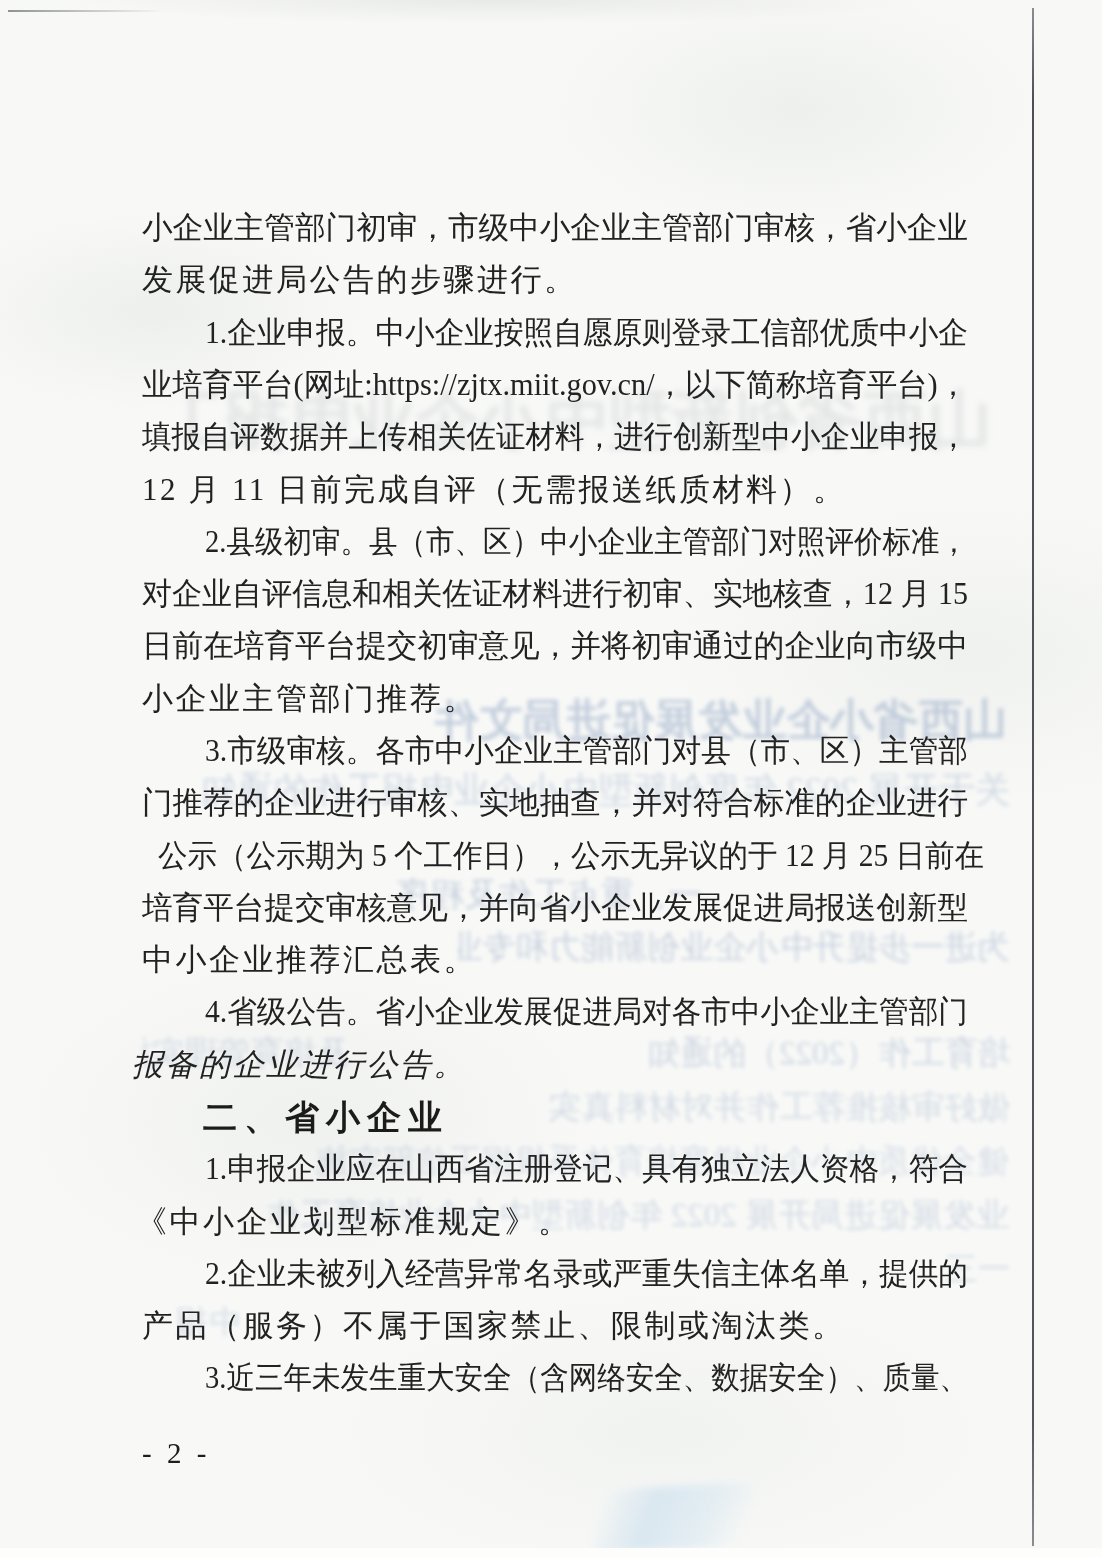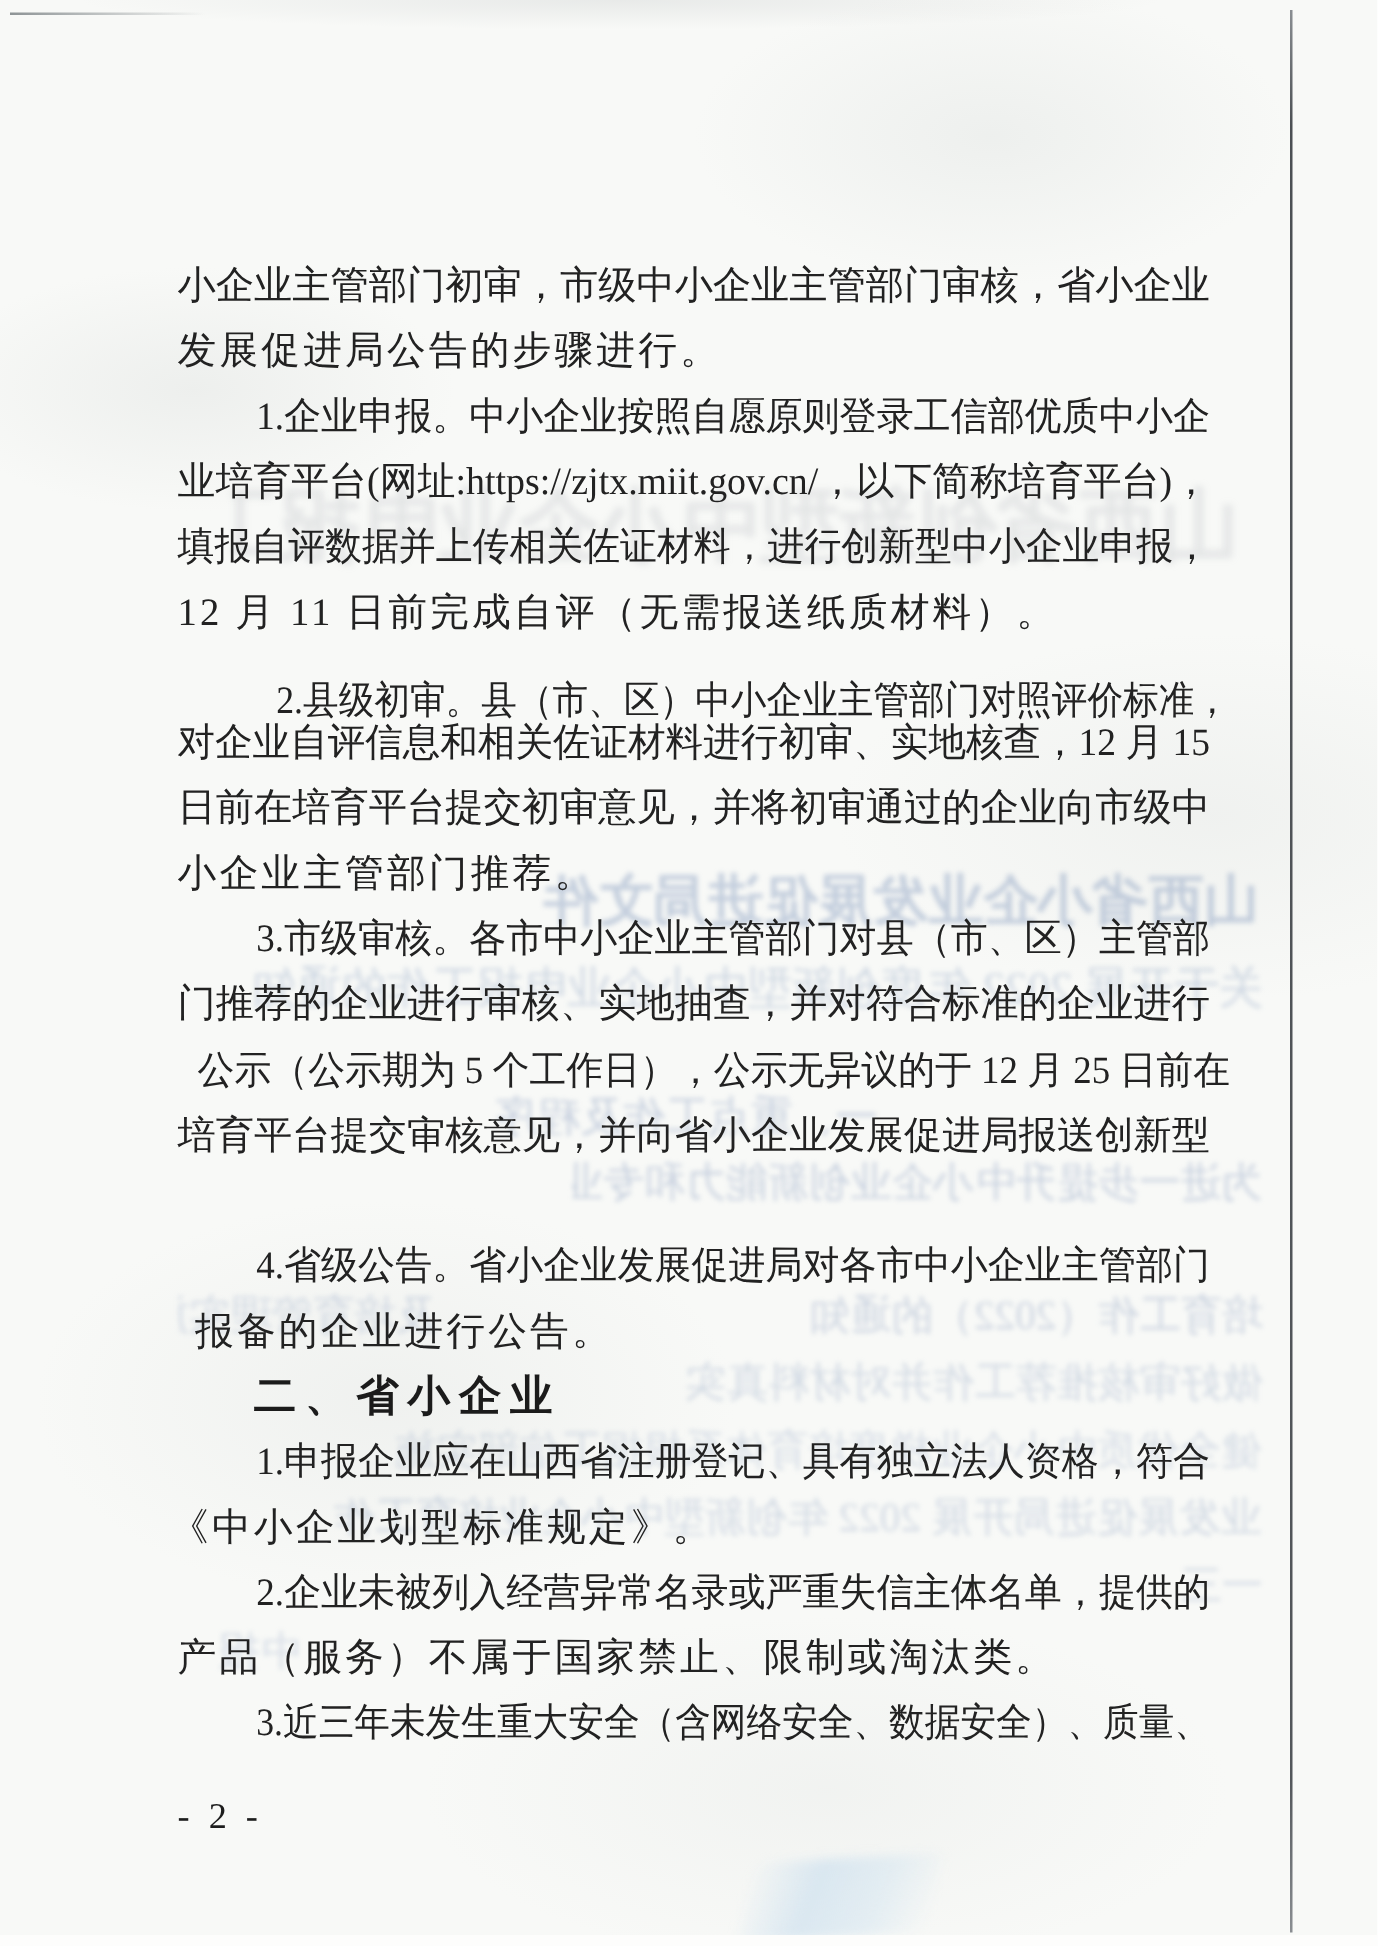--- a/index.html
+++ b/index.html
@@ -53,30 +53,31 @@
   <div class="bleed" style="top:1189px;left:143px;width:866px;font-size:33px;color:rgba(125,148,186,.30);"><span>业发展促进局开展 2022 年创新型中小企业培育工作</span></div>
   <div class="bleed" style="top:1243px;left:918px;width:92px;font-size:33px;color:rgba(125,148,186,.28);"><span>一三</span></div>
   <div class="bleed" style="top:1296px;left:140px;width:100px;font-size:33px;color:rgba(125,148,186,.26);"><span>中报</span></div>
 
   <div class="ln plain" style="top:255px;left:142px;"><span>发展促进局公告的步骤进行。</span></div>
   <div class="ln fit" style="top:203px;left:142px;width:826px;"><span style="display: inline-block; transform-origin: 0px 50%; transform: scaleX(0.986858);">小企业主管部门初审，市级中小企业主管部门审核，省小企业</span></div>
   <div class="ln fit" style="top:308px;left:205px;width:763px;text-align:center;"><span style="display: inline-block; transform-origin: 0px 50%; transform: scaleX(0.955841);">1.企业申报。中小企业按照自愿原则登录工信部优质中小企</span></div>
   <div class="ln fit" style="top:412px;left:142px;width:826px;"><span style="display: inline-block; transform-origin: 0px 50%; transform: scaleX(0.951613);">填报自评数据并上传相关佐证材料，进行创新型中小企业申报，</span></div>
   <div class="ln fit" style="top:360px;left:142px;width:826px;"><span style="display: inline-block; transform-origin: 0px 50%; transform: scaleX(0.978166);">业培育平台(网址:https://zjtx.miit.gov.cn/，以下简称培育平台)，</span></div>
   <div class="ln plain" style="top:465px;left:142px;"><span>12 月 11 日前完成自评（无需报送纸质材料）。</span></div>
-  <div class="ln fit" style="top:535px;left:205px;width:763px;margin-left:16px;"><span style="display: inline-block; transform-origin: 0px 50%; transform: scaleX(0.920109);">2.县级初审。县（市、区）中小企业主管部门对照评价标准，</span></div>
+  <div class="ln fit" style="top:517px;left:205px;width:763px;"><span style="display: inline-block; transform-origin: 0px 50%; transform: scaleX(0.920109);">2.县级初审。县（市、区）中小企业主管部门对照评价标准，</span></div>
   <div class="ln fit" style="top:569px;left:142px;width:826px;"><span style="display: inline-block; transform-origin: 0px 50%; transform: scaleX(0.968915);">对企业自评信息和相关佐证材料进行初审、实地核查，12 月 15</span></div>
   <div class="ln fit" style="top:621px;left:142px;width:826px;"><span style="display: inline-block; transform-origin: 0px 50%; transform: scaleX(0.986858);">日前在培育平台提交初审意见，并将初审通过的企业向市级中</span></div>
   <div class="ln plain" style="top:674px;left:142px;"><span>小企业主管部门推荐。</span></div>
   <div class="ln fit" style="top:726px;left:205px;width:763px;"><span style="display: inline-block; transform-origin: 0px 50%; transform: scaleX(0.955841);">3.市级审核。各市中小企业主管部门对县（市、区）主管部</span></div>
   <div class="ln fit" style="top:778px;left:142px;width:826px;"><span style="display: inline-block; transform-origin: 0px 50%; transform: scaleX(0.986858);">门推荐的企业进行审核、实地抽查，并对符合标准的企业进行</span></div>
   <div class="ln fit" style="top:831px;left:142px;width:826px;margin-left:16px;"><span style="display: inline-block; transform-origin: 0px 50%; transform: scaleX(0.951613);">公示（公示期为 5 个工作日），公示无异议的于 12 月 25 日前在</span></div>
   <div class="ln fit" style="top:883px;left:142px;width:826px;"><span style="display: inline-block; transform-origin: 0px 50%; transform: scaleX(0.986858);">培育平台提交审核意见，并向省小企业发展促进局报送创新型</span></div>
+  <div class="ln plain" style="top:935px;left:142px;"><span>中小企业推荐汇总表。</span></div>
   <div class="ln fit" style="top:987px;left:205px;width:763px;"><span style="display: inline-block; transform-origin: 0px 50%; transform: scaleX(0.955841);">4.省级公告。省小企业发展促进局对各市中小企业主管部门</span></div>
-  <div class="ln plain" style="top:1040px;left:156px;"><span>报备的企业进行公告。</span></div>
+  <div class="ln plain" style="top:1040px;left:132px;font-style:italic;"><span>报备的企业进行公告。</span></div>
   <div class="ln hd" style="top:1092px;left:203px;"><span>二、省小企业</span></div>
   <div class="ln fit" style="top:1144px;left:205px;width:763px;text-decoration:underline;"><span style="display: inline-block; transform-origin: 0px 50%; transform: scaleX(0.955841);">1.申报企业应在山西省注册登记、具有独立法人资格，符合</span></div>
   <div class="ln plain" style="top:1197px;left:136px;"><span>《中小企业划型标准规定》。</span></div>
   <div class="ln fit" style="top:1249px;left:205px;width:763px;"><span style="display: inline-block; transform-origin: 0px 50%; transform: scaleX(0.955841);">2.企业未被列入经营异常名录或严重失信主体名单，提供的</span></div>
   <div class="ln plain" style="top:1301px;left:142px;"><span>产品（服务）不属于国家禁止、限制或淘汰类。</span></div>
   <div class="ln fit" style="top:1353px;left:205px;width:763px;"><span style="display: inline-block; transform-origin: 0px 50%; transform: scaleX(0.920109);">3.近三年未发生重大安全（含网络安全、数据安全）、质量、</span></div>
 
   <div class="pageno">- 2 -</div>
 
   <div class="edge-top"></div>

